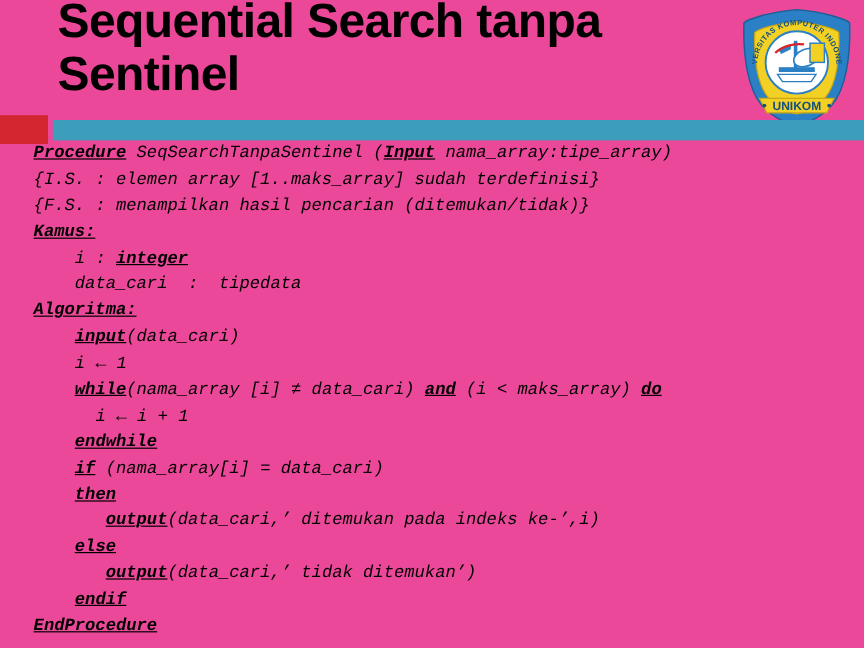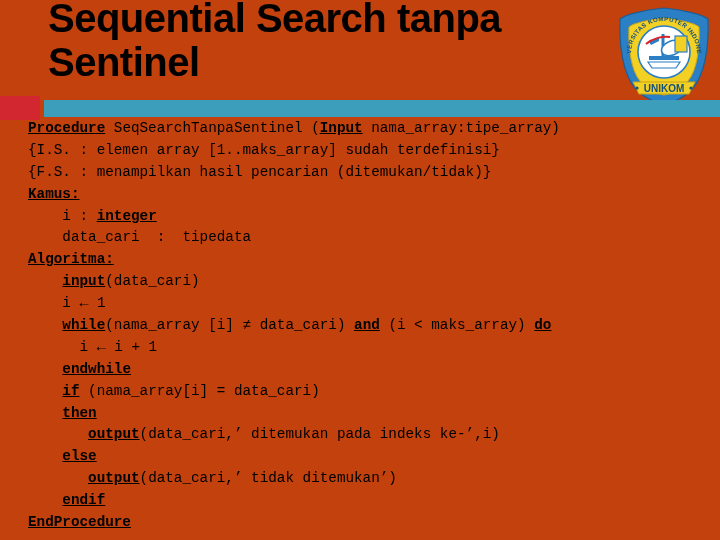--- a/index.html
+++ b/index.html
@@ -10,21 +10,21 @@
     width: 720px;
     height: 540px;
     overflow: hidden;
     background: #ffffff;
     font-family: "Liberation Sans", sans-serif;
   }
   .slide {
     position: relative;
     width: 720px;
     height: 540px;
-    background: #c2410c;
+    background: #ec4899;
   }
   
   .title-block {
     position: absolute;
     left: 48px;
     top: -4px;
     width: 560px;
   }
   .slide-title {
     margin: 0;
@@ -69,20 +69,21 @@
     width: 680px;
     font-family: "Liberation Mono", monospace;
     font-size: 14.3px;
     line-height: 21.9px;
     color: #000000;
     white-space: pre;
   }
   .code .ln {
     display: block;
     height: 21.9px;
+    font-style: italic;
   }
   .kw {
     font-weight: bold;
     text-decoration: underline;
   }
   .arrow {
     font-weight: bold;
     font-size: 15px;
   }
 </style>

